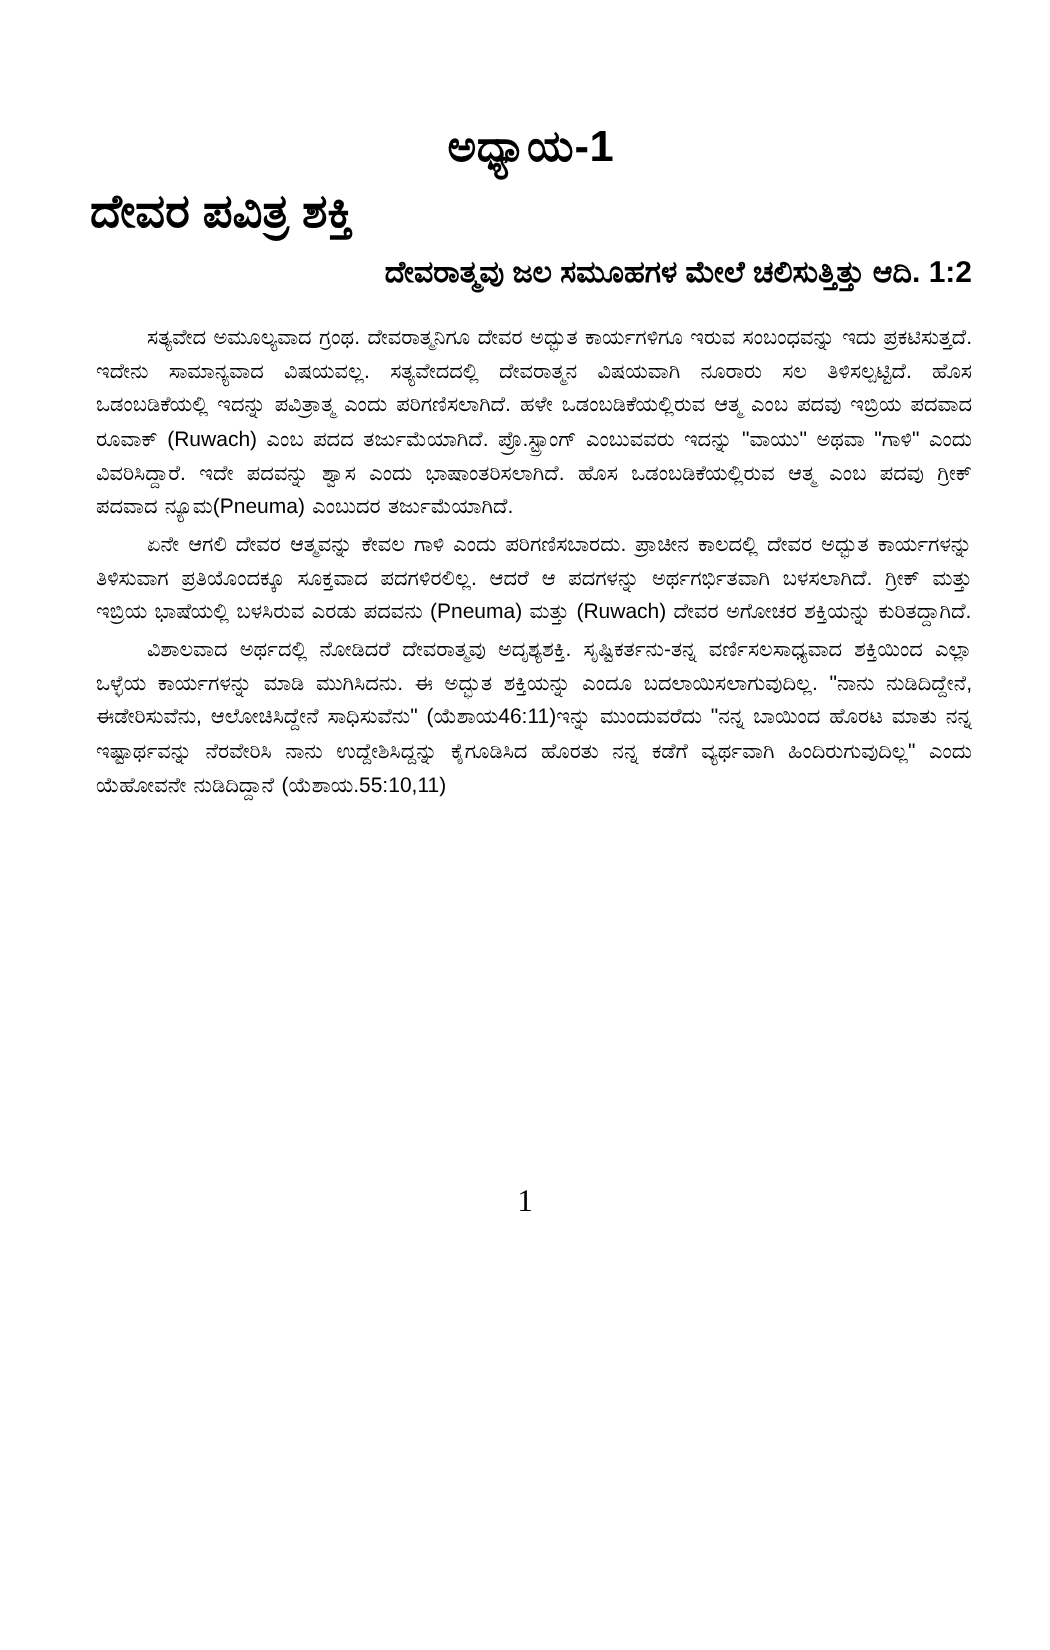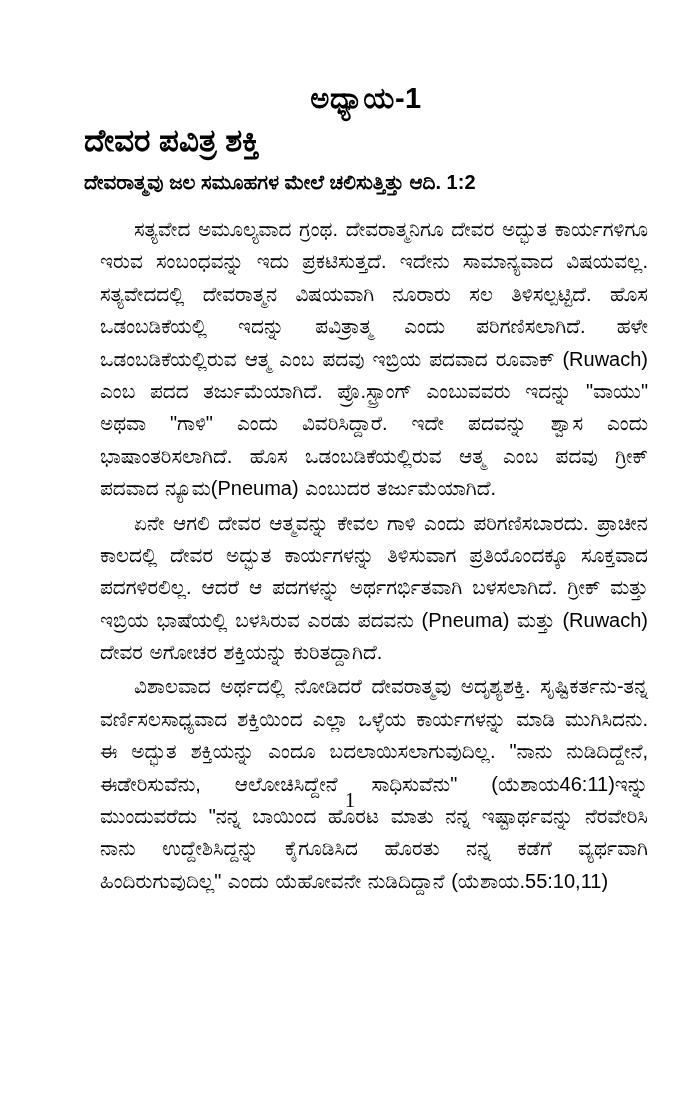--- a/index.html
+++ b/index.html
@@ -12,52 +12,52 @@
     background: #ffffff;
     font-family: "Liberation Sans", sans-serif;
     color: #000000;
     overflow: hidden;
   }
   .page {
     position: relative;
     width: 700px;
     height: 849px;
     box-sizing: border-box;
-    padding: 58px 52px 30px 84px;
+    padding: 58px 52px 30px 60px;
     display: flex;
     flex-direction: column;
   }
   .chapter-heading {
     text-align: center;
     font-size: 29px;
     font-weight: bold;
     letter-spacing: 0.5px;
     margin: 22px 0 6px 0;
     line-height: 1.25;
   }
   .title {
     text-align: left;
     font-size: 31px;
     font-weight: bold;
     margin: 4px 0 8px 0;
     line-height: 1.25;
   }
   .subtitle {
-    text-align: left;
+    text-align: right;
     font-size: 20px;
     font-weight: bold;
     margin: 4px 0 18px 0;
     line-height: 1.3;
   }
   .body-text {
-    font-size: 20px;
+    font-size: 14px;
     line-height: 1.62;
     text-align: justify;
     text-justify: inter-word;
-    margin: 0 0 2px 16px;
+    margin: 0 0 2px 4px;
     word-spacing: 1px;
   }
   .body-text.indent {
     text-indent: 34px;
   }
   .page-number {
     position: absolute;
     left: 0;
     right: 0;
     bottom: 36px;

